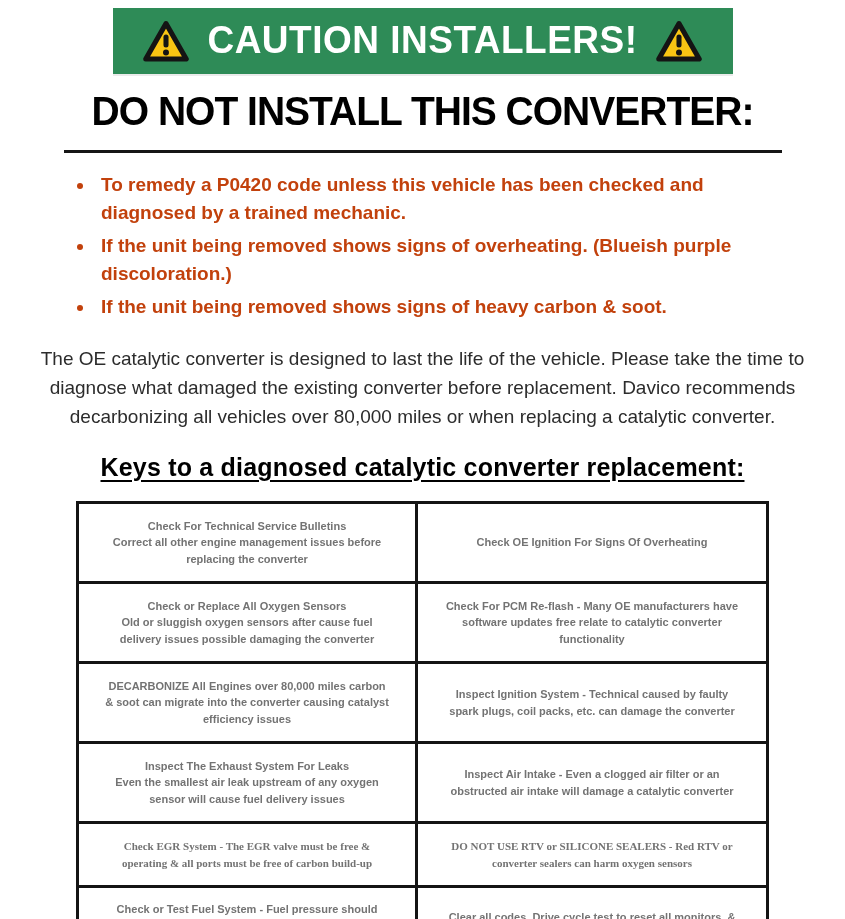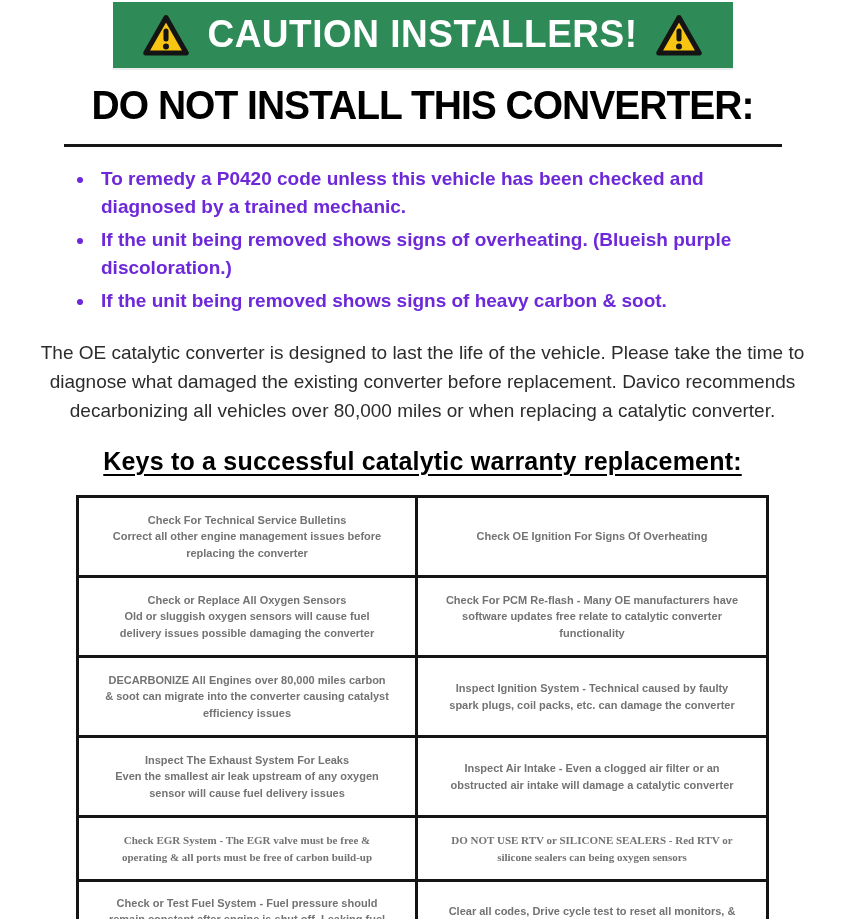--- a/index.html
+++ b/index.html
@@ -10,21 +10,21 @@
     font-family: "Liberation Sans", sans-serif;
     color: #000;
     overflow: hidden;
   }
   .page { width: 845px; }
 
   
   .banner {
     width: 620px;
     height: 66px;
-    margin: 2px auto 0;
+    margin: 8px auto 0;
     background: #2e8b57;
     display: flex;
     align-items: center;
     justify-content: center;
     gap: 18px;
     box-shadow: 0 2px 0 rgba(0,0,0,0.08);
   }
   .banner-title {
     color: #ffffff;
     font-size: 37px;
@@ -56,21 +56,21 @@
   }
 
   
   .warning-list {
     width: 700px;
     margin: 18px auto 14px;
     padding-left: 45px;
     font-size: 19px;
     font-weight: 700;
     line-height: 28px;
-    color: #6d28d9;
+    color: #c2410c;
   }
   .warning-list li { margin-bottom: 5px; padding-left: 6px; }
 
   
   .advisory {
     width: 841px;
     margin: 23px auto 0;
     text-align: center;
     font-size: 19px;
     font-weight: 400;
@@ -145,46 +145,46 @@
   <div class="divider"></div>
 
   <ul class="warning-list">
     <li>To remedy a P0420 code unless this vehicle has been checked and diagnosed by a trained mechanic.</li>
     <li>If the unit being removed shows signs of overheating. (Blueish purple discoloration.)</li>
     <li>If the unit being removed shows signs of heavy carbon &amp; soot.</li>
   </ul>
 
   <p class="advisory">The OE catalytic converter is designed to last the life of the vehicle. Please take the time to diagnose what damaged the existing converter before replacement. Davico recommends decarbonizing all vehicles over 80,000 miles or when replacing a catalytic converter.</p>
 
-  <h2 class="keys-heading">Keys to a successful catalytic warranty replacement:</h2>
+  <h2 class="keys-heading">Keys to a diagnosed catalytic converter replacement:</h2>
 
   <table class="keys-table">
     <tbody>
       <tr>
         <td class="cell-left">Check For Technical Service Bulletins
 Correct all other engine management issues before replacing the converter</td>
         <td class="cell-right">Check OE Ignition For Signs Of Overheating</td>
       </tr>
       <tr>
         <td class="cell-left">Check or Replace All Oxygen Sensors
-Old or sluggish oxygen sensors will cause fuel delivery issues possible damaging the converter</td>
+Old or sluggish oxygen sensors after cause fuel delivery issues possible damaging the converter</td>
         <td class="cell-right">Check For PCM Re-flash - Many OE manufacturers have software updates free relate to catalytic converter functionality</td>
       </tr>
       <tr>
         <td class="cell-left">DECARBONIZE All Engines over 80,000 miles carbon &amp; soot can migrate into the converter causing catalyst efficiency issues</td>
         <td class="cell-right">Inspect Ignition System - Technical caused by faulty spark plugs, coil packs, etc. can damage the converter</td>
       </tr>
       <tr>
         <td class="cell-left">Inspect The Exhaust System For Leaks
 Even the smallest air leak upstream of any oxygen sensor will cause fuel delivery issues</td>
         <td class="cell-right">Inspect Air Intake - Even a clogged air filter or an obstructed air intake will damage a catalytic converter</td>
       </tr>
       <tr>
         <td class="cell-left">Check EGR System - The EGR valve must be free &amp; operating &amp; all ports must be free of carbon build-up</td>
-        <td class="cell-right">DO NOT USE RTV or SILICONE SEALERS - Red RTV or silicone sealers can being oxygen sensors</td>
+        <td class="cell-right">DO NOT USE RTV or SILICONE SEALERS - Red RTV or converter sealers can harm oxygen sensors</td>
       </tr>
       <tr>
         <td class="cell-left">Check or Test Fuel System - Fuel pressure should remain constant after engine is shut off.  Leaking fuel injectors can damage the converter.</td>
         <td class="cell-right">Clear all codes,  Drive cycle test to reset all monitors, &amp; Complete the warranty card</td>
       </tr>
     </tbody>
   </table>
 
 </div>
 

